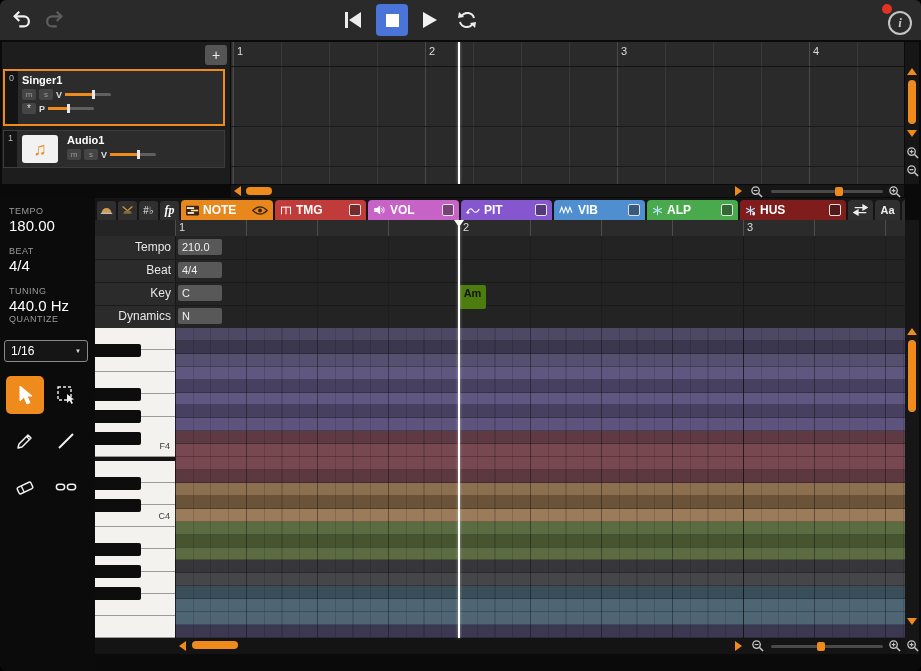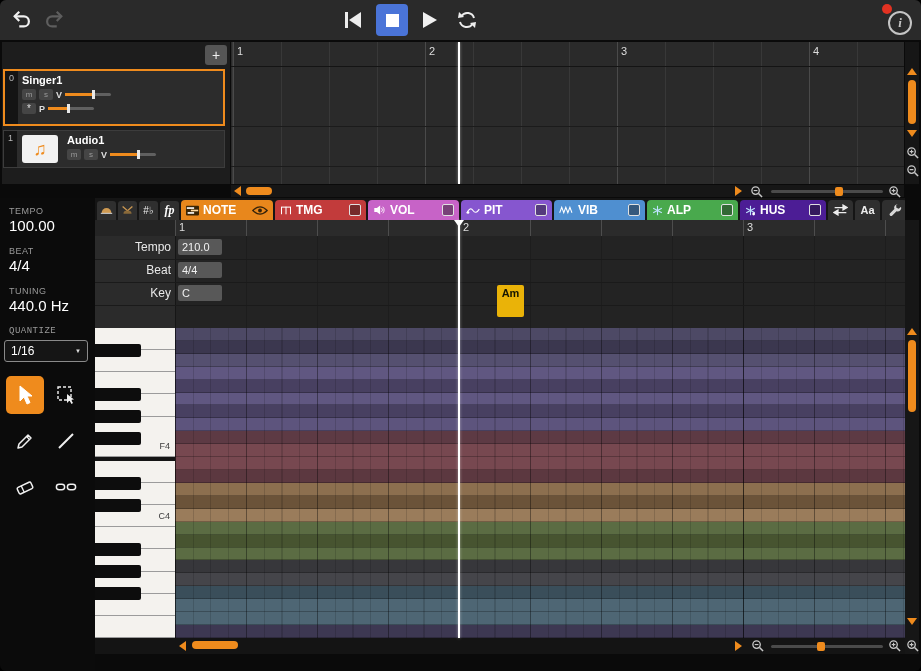--- a/index.html
+++ b/index.html
@@ -89,21 +89,21 @@
   #eruler::before{content:'';position:absolute;left:0;top:0;width:80px;height:100%;background:#242424;}
   .rnum{position:absolute;top:1px;font-size:11px;color:#ddd;}
   #params{position:absolute;left:0;top:38px;width:810px;height:92px;background:#232323;}
   .pgrid{position:absolute;left:80px;top:0;right:0;bottom:0;pointer-events:none;background-image:
      repeating-linear-gradient(90deg,#161616 0 1px,transparent 1px 284px),
      repeating-linear-gradient(90deg,#1d1d1d 0 1px,transparent 1px 71px);}
   .paramrow{position:absolute;left:0;width:810px;height:23px;border-bottom:1px solid #1a1a1a;}
   .plab{position:absolute;left:0;width:76px;text-align:right;color:#e8e8e8;font-size:12px;line-height:22px;}
   .plabcol{position:absolute;left:0;top:0;width:80px;height:92px;background:#2b2b2b;}
   .vbox{position:absolute;left:83px;top:3px;width:44px;height:16px;background:#585858;color:#f0f0f0;font-size:11px;line-height:16px;padding-left:4px;border-radius:2px;box-sizing:border-box;}
-  .keymarker{position:absolute;left:364px;top:3px;width:27px;height:32px;background:#eab308;color:#151500;font-size:11px;font-weight:bold;text-align:center;line-height:16px;border-radius:2px;margin-left:38px;}
+  .keymarker{position:absolute;left:364px;top:3px;width:27px;height:24px;background:#4d7c0f;color:#151500;font-size:11px;font-weight:bold;text-align:center;line-height:16px;border-radius:2px;}
   #roll{position:absolute;left:0;top:130px;width:810px;height:310px;}
   #piano{position:absolute;left:0;top:0;width:80px;height:310px;background:#151515;overflow:hidden;}
   .wkey{position:absolute;left:0;width:80px;background:#f4f2ee;border-bottom:1px solid #9b9b9b;box-sizing:border-box;z-index:1;}
   .wkey span{position:absolute;right:5px;top:50%;transform:translateY(-50%);font-size:9px;color:#3c3c3c;}
   .bkey{position:absolute;left:0;width:46px;height:13px;background:#0d0d0d;border-radius:0 2px 2px 0;z-index:2;}
   #rollarea{position:absolute;left:80px;top:0;width:730px;height:310px;overflow:hidden;}
   .prowstripe{width:100%;}
   .gridoverlay{position:absolute;inset:0;pointer-events:none;background-image:
      repeating-linear-gradient(90deg,rgba(0,0,0,.45) 0 1px,transparent 1px 284px),
      repeating-linear-gradient(90deg,rgba(0,0,0,.28) 0 1px,transparent 1px 71px),
@@ -252,26 +252,26 @@
     <svg class="mag" style="left:657px;top:0;" viewBox="0 0 14 14">
         <circle cx="6" cy="6" r="4" fill="none" stroke="#c8c8c8" stroke-width="1.4"></circle>
         <line x1="9.2" y1="9.2" x2="13" y2="13" stroke="#c8c8c8" stroke-width="1.6"></line>
         <line x1="4" y1="6" x2="8" y2="6" stroke="#c8c8c8" stroke-width="1.2"></line>
         <line x1="6" y1="4" x2="6" y2="8" stroke="#c8c8c8" stroke-width="1.2"></line>
       </svg>
   </div>
 
   <div id="sidebar">
     <div class="sb-lab" style="top:8px;">TEMPO</div>
-    <div class="sb-val" style="top:19px;">100.00</div>
+    <div class="sb-val" style="top:19px;">180.00</div>
     <div class="sb-lab" style="top:48px;">BEAT</div>
     <div class="sb-val" style="top:59px;">4/4</div>
     <div class="sb-lab" style="top:88px;">TUNING</div>
     <div class="sb-val" style="top:99px;">440.0 Hz</div>
-    <div class="sb-lab" style="top:128px;font-family:Liberation Mono, monospace;">QUANTIZE</div>
+    <div class="sb-lab" style="top:116px;">QUANTIZE</div>
     <div id="quantsel">
       <span>1/16</span>
       <span class="ddico">▼</span>
     </div>
 
     <button class="toolbtn selected" style="left:6px;top:178px;">
       <svg width="22" height="22" viewBox="0 0 22 22">
           <path d="M6 2 L6 17 L10 13 L13 20 L16 18.6 L13 12 L18 12 Z" fill="#fff" stroke="#fff" stroke-width="1" stroke-linejoin="round"></path>
         </svg>
     </button>
@@ -391,21 +391,21 @@
             <g stroke="#bfe4ff" stroke-width="1.4">
               <line x1="7" y1="1" x2="7" y2="13"></line>
               <line x1="1.5" y1="4" x2="12.5" y2="10"></line>
               <line x1="1.5" y1="10" x2="12.5" y2="4"></line>
             </g>
           </svg>
         <span>ALP</span>
         <span class="cb"></span>
       </button>
 
-      <button class="ctab" style="width: 86px; background: #4c1d95; margin-top: 25px;">
+      <button class="ctab" style="width: 106px; background: #7f1d1d; margin-top: 25px;">
         <svg width="11" height="11" viewBox="0 0 14 14">
             <g stroke="#bfe4ff" stroke-width="1.4">
               <line x1="7" y1="1" x2="7" y2="13"></line>
               <line x1="1.5" y1="4" x2="12.5" y2="10"></line>
               <line x1="1.5" y1="10" x2="12.5" y2="4"></line>
             </g>
             <circle cx="11" cy="11.5" r="1.8" fill="#fff"></circle>
           </svg>
         <span>HUS</span>
         <span class="cb"></span>
@@ -445,20 +445,24 @@
         <span class="vbox">210.0</span>
       </div>
       <div class="paramrow" style="top:23px;">
         <span class="plab">Beat</span>
         <span class="vbox">4/4</span>
       </div>
       <div class="paramrow" style="top:46px;">
         <span class="plab">Key</span>
         <span class="vbox">C</span>
         <span class="keymarker">Am</span>
+      </div>
+      <div class="paramrow" style="top:69px;">
+        <span class="plab">Dynamics</span>
+        <span class="vbox">N</span>
       </div>
     </div>
 
     <div id="roll">
       <div id="piano">
           <div class="wkey" style="top: 0px; height: 22.1429px;"></div>
           <div class="wkey" style="top: 22.1429px; height: 22.1429px;"></div>
           <div class="wkey" style="top: 44.2857px; height: 22.1429px;"></div>
           <div class="wkey" style="top: 66.4286px; height: 22.1429px;"></div>
           <div class="wkey" style="top: 88.5714px; height: 22.1429px;"></div>

